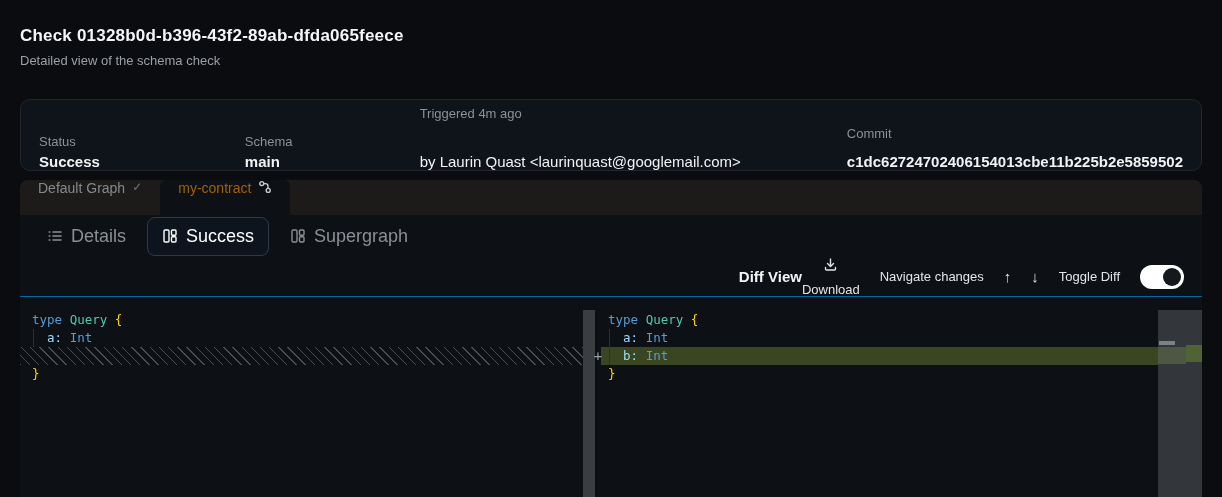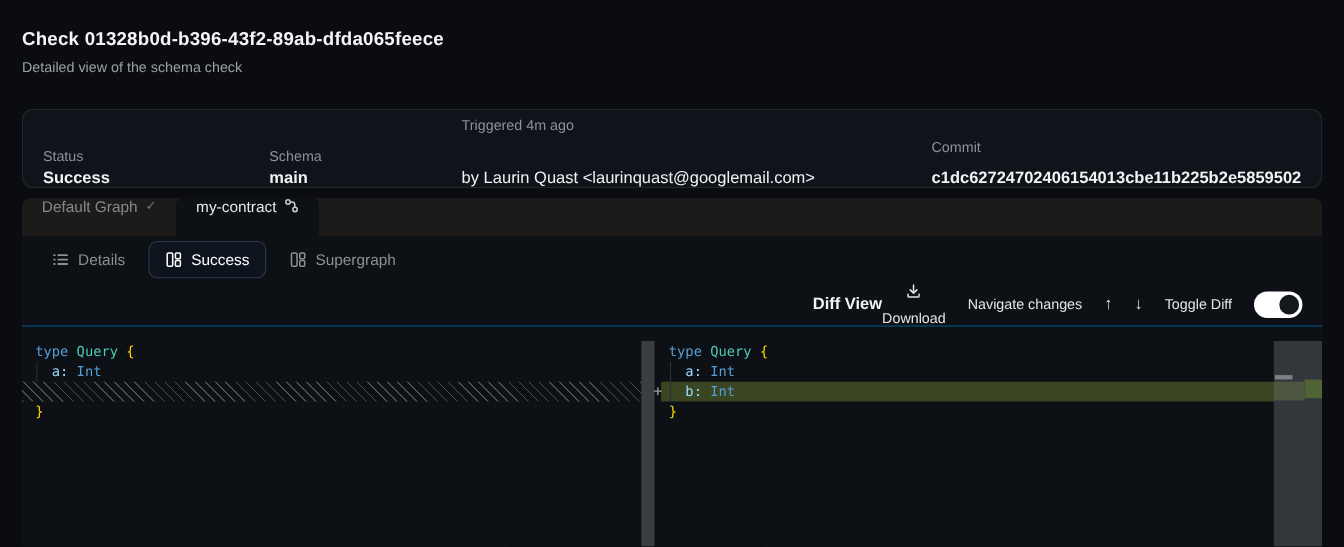--- a/index.html
+++ b/index.html
@@ -30,30 +30,30 @@
   .graph-tabs {
     position:absolute; left:20px; top:180px; width:1182px; height:35px;
     background:#1c1b1a; border-radius:8px 8px 0 0; display:flex; align-items:stretch;
   }
   .graph-tab {
     display:flex; align-items:flex-start; gap:7px; padding:0 18px;
     font-size:14px; color:#85898d; cursor:pointer; white-space:nowrap;
   }
   .graph-tab .suffix { color:#6f7479; font-size:12px; }
   .graph-tab.active {
-    background:#0d1014; border-radius:6px 6px 0 0; color:#e5e5e5; font-weight:500;
+    background:#0d1014; border-radius:6px 6px 0 0; color:#a16207; font-weight:500;
   }
   .graph-tab.active .suffix { color:#c9cccf; }
   
   .panel { position:absolute; left:20px; top:215px; width:1182px; height:282px; background:#0d1014; }
   
   .view-tabs { display:flex; align-items:center; gap:6px; height:42px; padding:0 12px; }
   .view-tab {
     display:flex; align-items:center; gap:8px; padding:8px 14px;
-    font-size:14px; color:#8b9095; border:1px solid transparent; border-radius:8px; cursor:pointer;
+    font-size:18px; color:#8b9095; border:1px solid transparent; border-radius:8px; cursor:pointer;
   }
   .view-tab.active { border-color:#2d3a4e; background:#0e141d; color:#ffffff; font-weight:500; }
   .view-tab svg { display:block; }
   
   .diff-toolbar {
     display:flex; align-items:center; justify-content:flex-end;
     height:40px; padding:0 18px; border-bottom:1px solid #0369a1;
   }
   .diff-title { font-size:15px; font-weight:700; color:#f2f3f5; }
   .diff-controls { display:flex; align-items:center; gap:20px; font-size:13px; color:#e3e5e7; }

